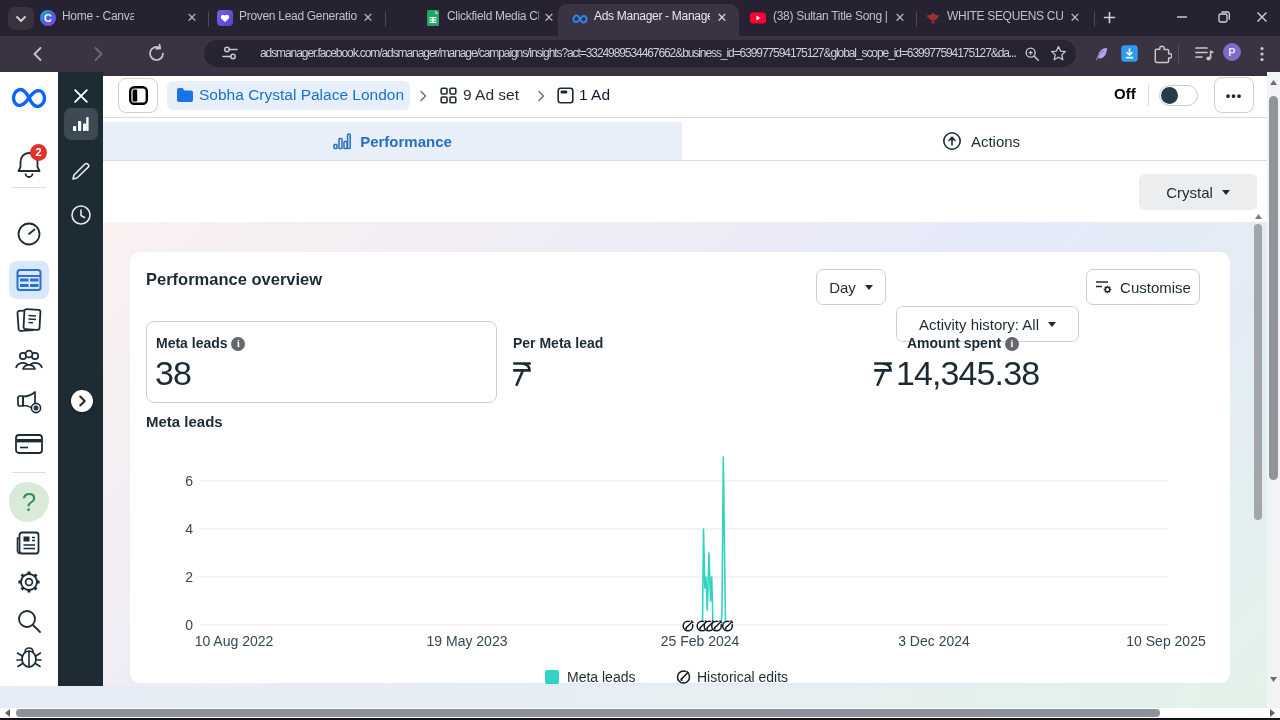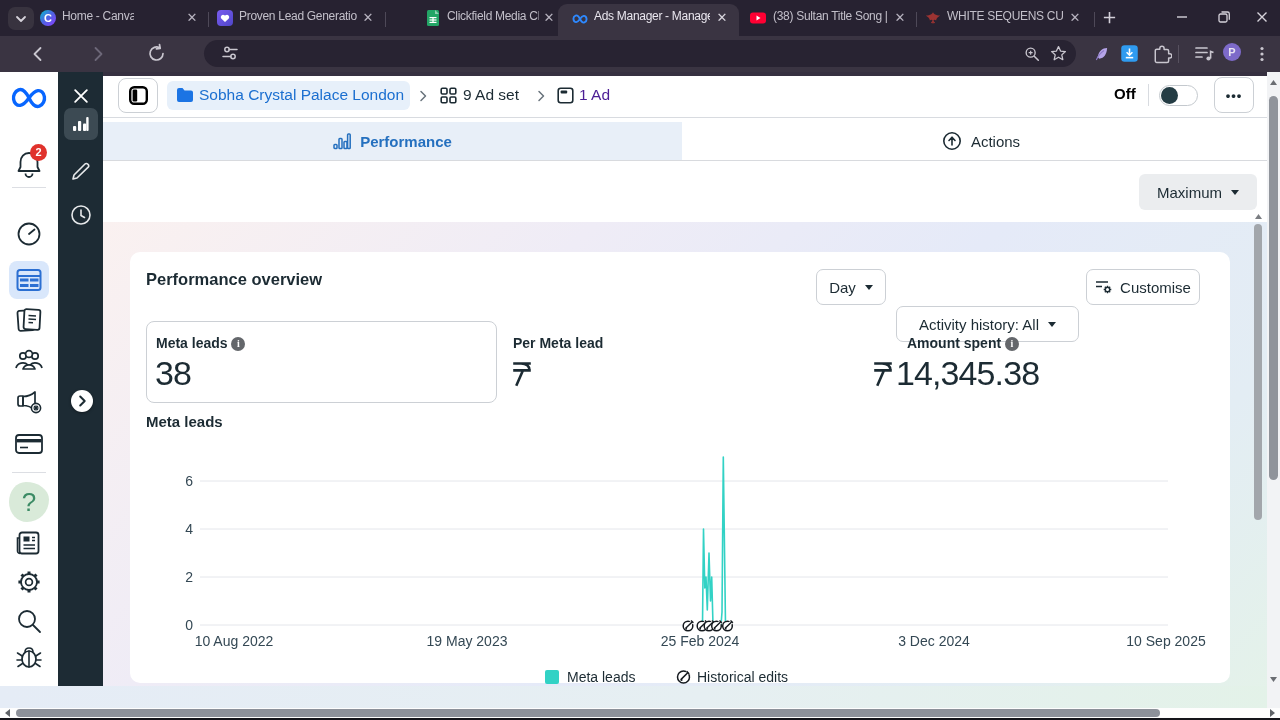--- a/index.html
+++ b/index.html
@@ -146,20 +146,21 @@
         <path d="M17 10.5 A6.5 6.5 0 1 1 13.8 4.9" stroke="#c9c6cf" stroke-width="1.7" fill="none" stroke-linecap="round"></path>
         <path d="M13.5 1.5 L14.2 5.3 L10.4 5.9" stroke="#c9c6cf" stroke-width="1.7" fill="none" stroke-linecap="round" stroke-linejoin="round"></path>
       </svg>
     <div id="urlpill" class="abs"></div>
     <svg class="abs" style="left:220px;top:7px;" width="20" height="20" viewBox="0 0 20 20">
         <circle cx="7" cy="6.5" r="2.2" stroke="#c9c6cf" stroke-width="1.5" fill="none"></circle>
         <path d="M9.2 6.5 L17 6.5" stroke="#c9c6cf" stroke-width="1.5" stroke-linecap="round"></path>
         <circle cx="13" cy="13.5" r="2.2" stroke="#c9c6cf" stroke-width="1.5" fill="none"></circle>
         <path d="M3 13.5 L10.8 13.5" stroke="#c9c6cf" stroke-width="1.5" stroke-linecap="round"></path>
       </svg>
+    <div id="urltext" class="abs">adsmanager.facebook.com/adsmanager/manage/campaigns/insights?act=3324989534467662&amp;business_id=639977594175127&amp;global_scope_id=639977594175127&amp;da...</div>
     <svg class="abs" style="left:1023px;top:9px;" width="18" height="18" viewBox="0 0 20 20">
         <circle cx="8.5" cy="8.5" r="5" stroke="#c9c6cf" stroke-width="1.5" fill="none"></circle>
         <path d="M12.5 12.5 L17 17" stroke="#c9c6cf" stroke-width="1.7" stroke-linecap="round"></path>
         <path d="M8.5 6.3 L8.5 10.7 M6.3 8.5 L10.7 8.5" stroke="#c9c6cf" stroke-width="1.3"></path>
       </svg>
     <svg class="abs" style="left:1049px;top:8px;" width="19" height="19" viewBox="0 0 22 22">
         <path d="M11 3 L13.4 8.2 L19 8.8 L14.8 12.6 L16 18.2 L11 15.3 L6 18.2 L7.2 12.6 L3 8.8 L8.6 8.2 Z" stroke="#c9c6cf" stroke-width="1.5" fill="none" stroke-linejoin="round"></path>
       </svg>
     <svg class="abs" style="left:1092px;top:8px;" width="19" height="19" viewBox="0 0 22 22">
         <path d="M17.5 4.5 C12 4.5 8 8 6.5 15 L8.5 17 C14 16 17 12 17.5 4.5 Z" fill="#b6a5e9"></path>
@@ -319,21 +320,21 @@
         <rect x="10" y="10" width="5.8" height="5.8" rx="1.2" stroke="#1c2b33" stroke-width="1.6" fill="none"></rect>
       </svg>
     <div class="abs" style="left:360px;top:10px;font-size:15.5px;color:#1c2b33;">9 Ad set</div>
     <svg class="abs" style="left:431px;top:13px;" width="14" height="14" viewBox="0 0 14 14">
         <path d="M5 2.5 L9.5 7 L5 11.5" stroke="#68737c" stroke-width="1.5" fill="none" stroke-linecap="round" stroke-linejoin="round"></path>
       </svg>
     <svg class="abs" style="left:454px;top:11px;" width="17" height="17" viewBox="0 0 17 17">
         <rect x="1.2" y="1.2" width="14.6" height="14.6" rx="2.5" stroke="#1c2b33" stroke-width="1.6" fill="none"></rect>
         <rect x="3.6" y="3.6" width="6.6" height="2.8" rx="1" fill="#1c2b33"></rect>
       </svg>
-    <div class="abs" style="left:476px;top:10px;font-size:15.5px;color:#4c1d95;">1 Ad</div>
+    <div class="abs" style="left:476px;top:10px;font-size:15.5px;color:#0f172a;">1 Ad</div>
 
     <div class="abs" style="left:1011px;top:9px;font-size:15px;color:#000000;font-weight:bold;">Off</div>
     <div class="abs" style="left:1045px;top:8px;width:1px;height:22px;background:#d8dbe0;"></div>
     <div class="abs" style="left:1056px;top:9px;width:39px;height:21px;border:1px solid #c4c9ce;border-radius:11px;background:#fff;"></div>
     <div class="abs" style="left:1058px;top:11px;width:17px;height:17px;border-radius:50%;background:#243c44;"></div>
     <div class="abs btn" style="left:1111px;top:1px;width:40px;height:36px;border-radius:8px;letter-spacing:1px;font-weight:bold;font-size:13px;">•••</div>
   </div>
   <div id="tabsrow" class="abs">
     <div id="act-seg" class="abs">
       <svg width="20" height="20" viewBox="0 0 20 20" style="margin-right:9px;">
@@ -347,21 +348,21 @@
           <rect x="1" y="12.5" width="3" height="4" rx="0.8" stroke="#2570bf" stroke-width="1.5" fill="none"></rect>
           <rect x="6" y="6.5" width="3" height="10" rx="0.8" stroke="#2570bf" stroke-width="1.5" fill="none"></rect>
           <rect x="11" y="9.5" width="3" height="7" rx="0.8" stroke="#2570bf" stroke-width="1.5" fill="none"></rect>
           <rect x="14.6" y="2" width="2.6" height="14.5" rx="0.8" stroke="#2570bf" stroke-width="1.5" fill="none"></rect>
         </svg>
       <span style="font-size:15px;font-weight:bold;color:#2570bf;">Performance</span>
     </div>
   </div>
   <div id="whiteband" class="abs">
     <div class="abs" style="left:1036px;top:13px;width:118px;height:36px;background:#ebedef;border-radius:6px;display:flex;align-items:center;justify-content:center;gap:9px;">
-        <span style="font-size:15px;color:#1c2b33;">Maximum</span>
+        <span style="font-size:15px;color:#1c2b33;">Crystal</span>
         <span class="caret"></span>
       </div>
   </div>
   <div id="gradbg" class="abs"></div>
   <div id="card" class="abs">
     <div class="abs" style="left:16px;top:18px;font-size:16.5px;font-weight:bold;color:#1c2b33;">Performance overview</div>
     <div class="abs btn" style="left:686px;top:17px;width:70px;height:36px;gap:9px;">Day <span class="caret"></span></div>
     <div class="abs btn" style="left:766px;top:17px;width:183px;height:36px;gap:9px;margin-top:37px;">Activity history: All <span class="caret"></span></div>
     <div class="abs btn" style="left:956px;top:17px;width:114px;height:36px;gap:7px;"><svg width="18" height="16" viewBox="0 0 18 16">
           <path d="M1 3 L13 3 M1 7.5 L7 7.5" stroke="#1c2b33" stroke-width="1.7"></path>

